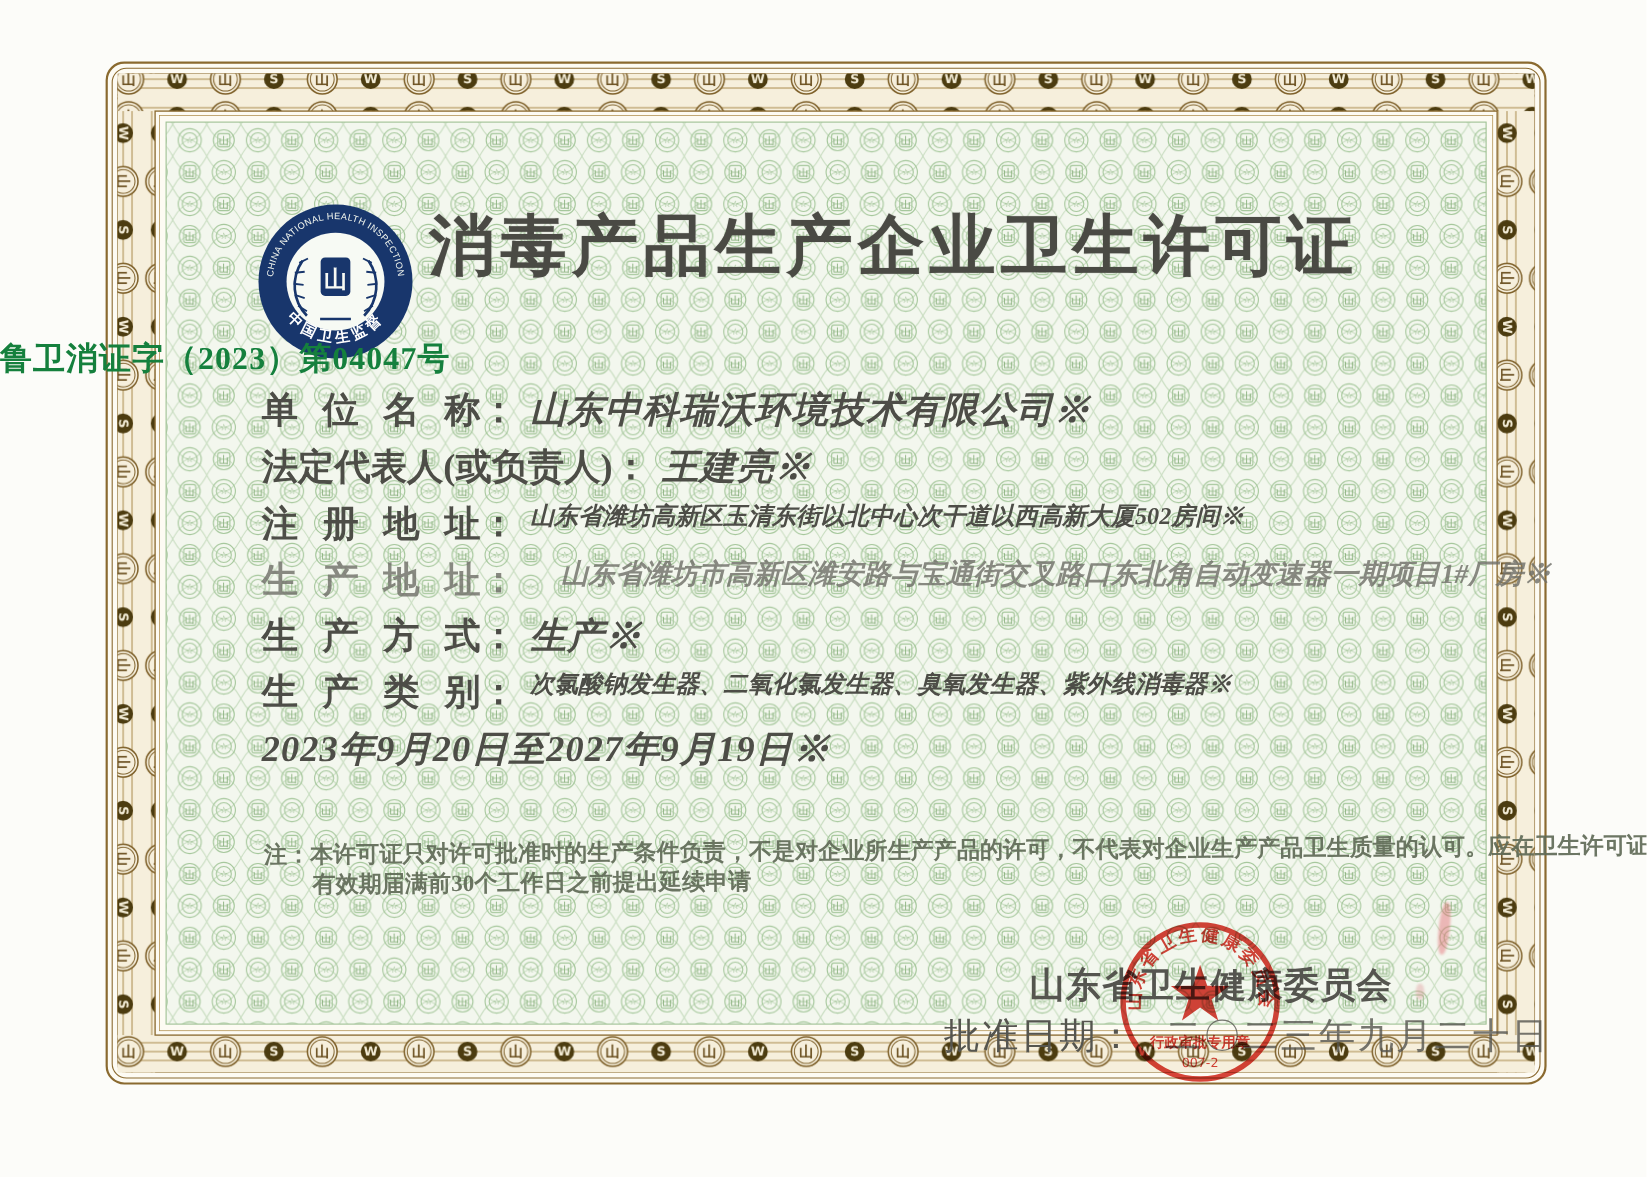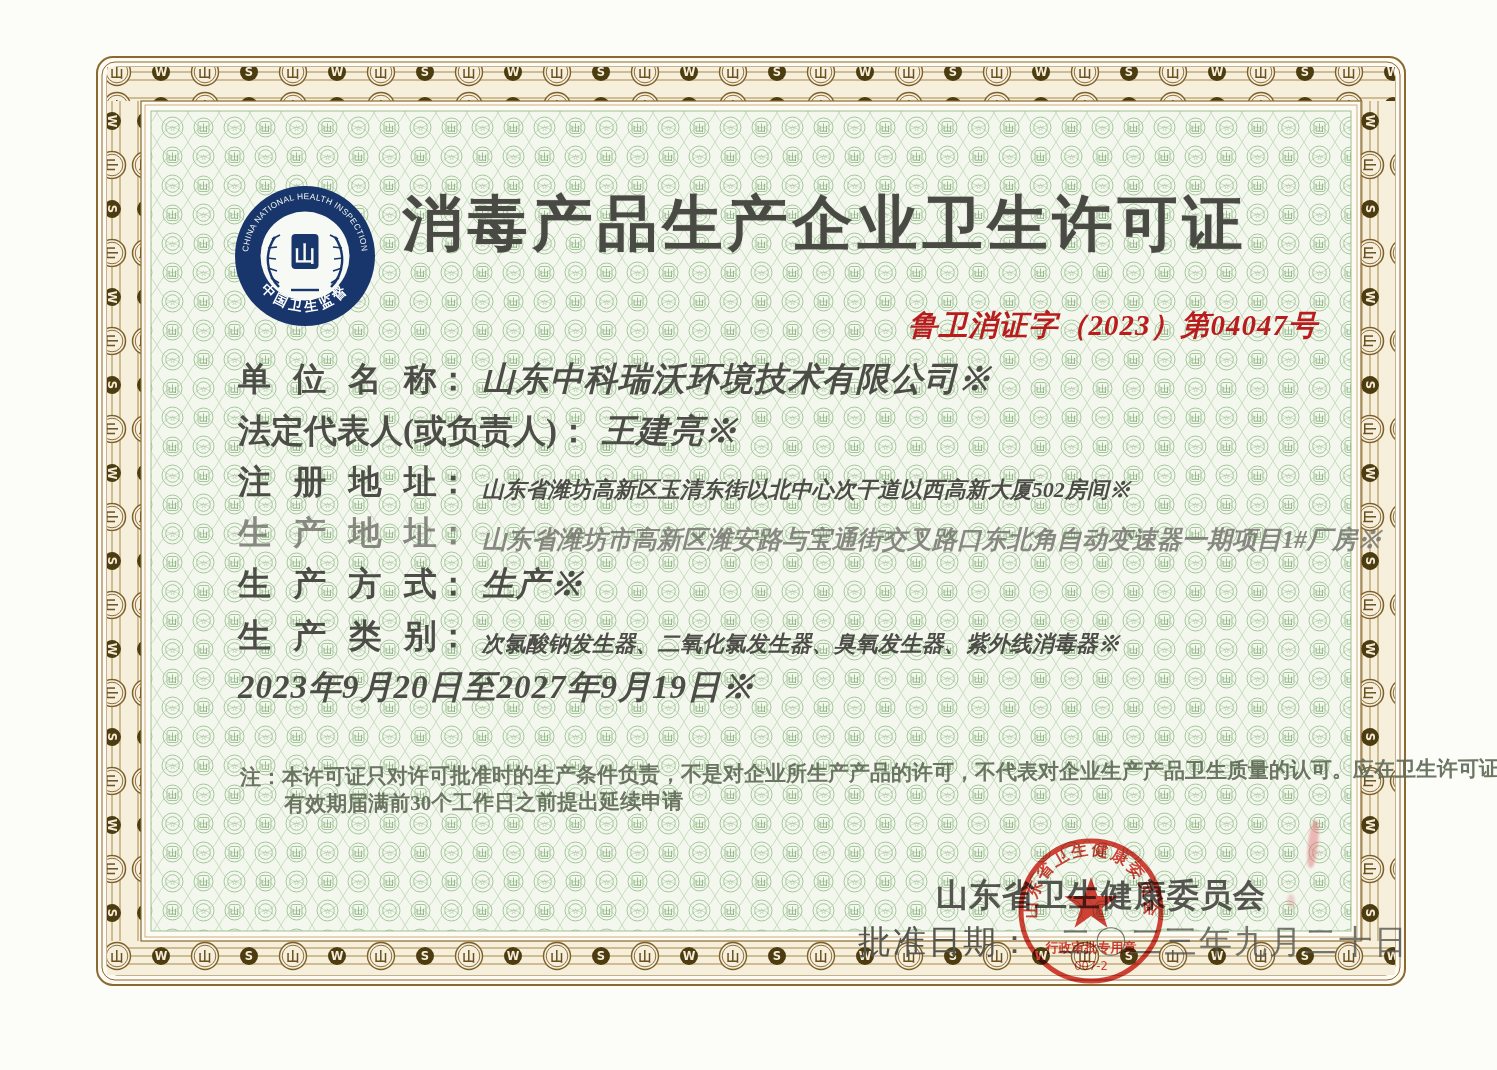--- a/index.html
+++ b/index.html
@@ -4,37 +4,37 @@
 <style>
   html,body{margin:0;padding:0;background:#ffffff;}
   .page{
     position:relative;width:1497px;height:1070px;overflow:hidden;
     background:#fcfcf9;
     font-family:"Liberation Serif","DejaVu Serif",serif;
   }
   .frame-svg{position:absolute;left:95px;top:55px;}
   .logo-svg{position:absolute;left:232px;top:183px;}
   .cert-title{
-    position:absolute;left:390px;top:184px;width:870px;text-align:center;
+    position:absolute;left:390px;top:184px;width:870px;text-align:left;
     font-size:60px;font-weight:700;color:#4a4a44;letter-spacing:5px;
     font-family:"Liberation Sans","DejaVu Sans",sans-serif;white-space:nowrap;
     text-shadow:0 0 1px rgba(70,70,64,.55);
   }
   .cert-no{
-    position:absolute;left:0;top:306px;width:1318px;text-align:right;
-    font-size:29px;font-weight:700;color:#b91c1c;letter-spacing:1px;white-space:nowrap;font-style:italic;
+    position:absolute;left:0;top:306px;width:1318px;text-align:left;
+    font-size:29px;font-weight:700;color:#15803d;letter-spacing:1px;white-space:nowrap;
   }
   .fields{position:absolute;left:238px;top:351px;width:1180px;}
-  .row{height:51.3px;display:flex;align-items:flex-end;white-space:nowrap;
+  .row{height:51.3px;display:flex;align-items:flex-start;white-space:nowrap;
        font-size:33px;font-weight:700;color:#4d4d47;}
   .row .lbl{word-spacing:14px;margin-right:12px;flex:none;}
   .row .val{letter-spacing:1px;font-style:italic;}
   .row .val.long{font-size:22px;letter-spacing:0;}
   .row .val.vlong{font-size:25px;letter-spacing:0;}
-  .row.faint{color:#71716a;opacity:.82;}
+  .row.faint{color:#71716a;opacity:.82;gap:28px;}
   .note{
     position:absolute;left:240px;top:760px;width:1200px;
     font-size:21px;font-weight:600;color:#606b57;opacity:.92;
     line-height:27px;transform:rotate(-.4deg);white-space:nowrap;
   }
   .note .l2{margin-left:44px;}
   .issuer{
     position:absolute;left:936px;top:874px;
     font-size:32px;font-weight:700;color:#55554f;letter-spacing:1px;white-space:nowrap;
   }

